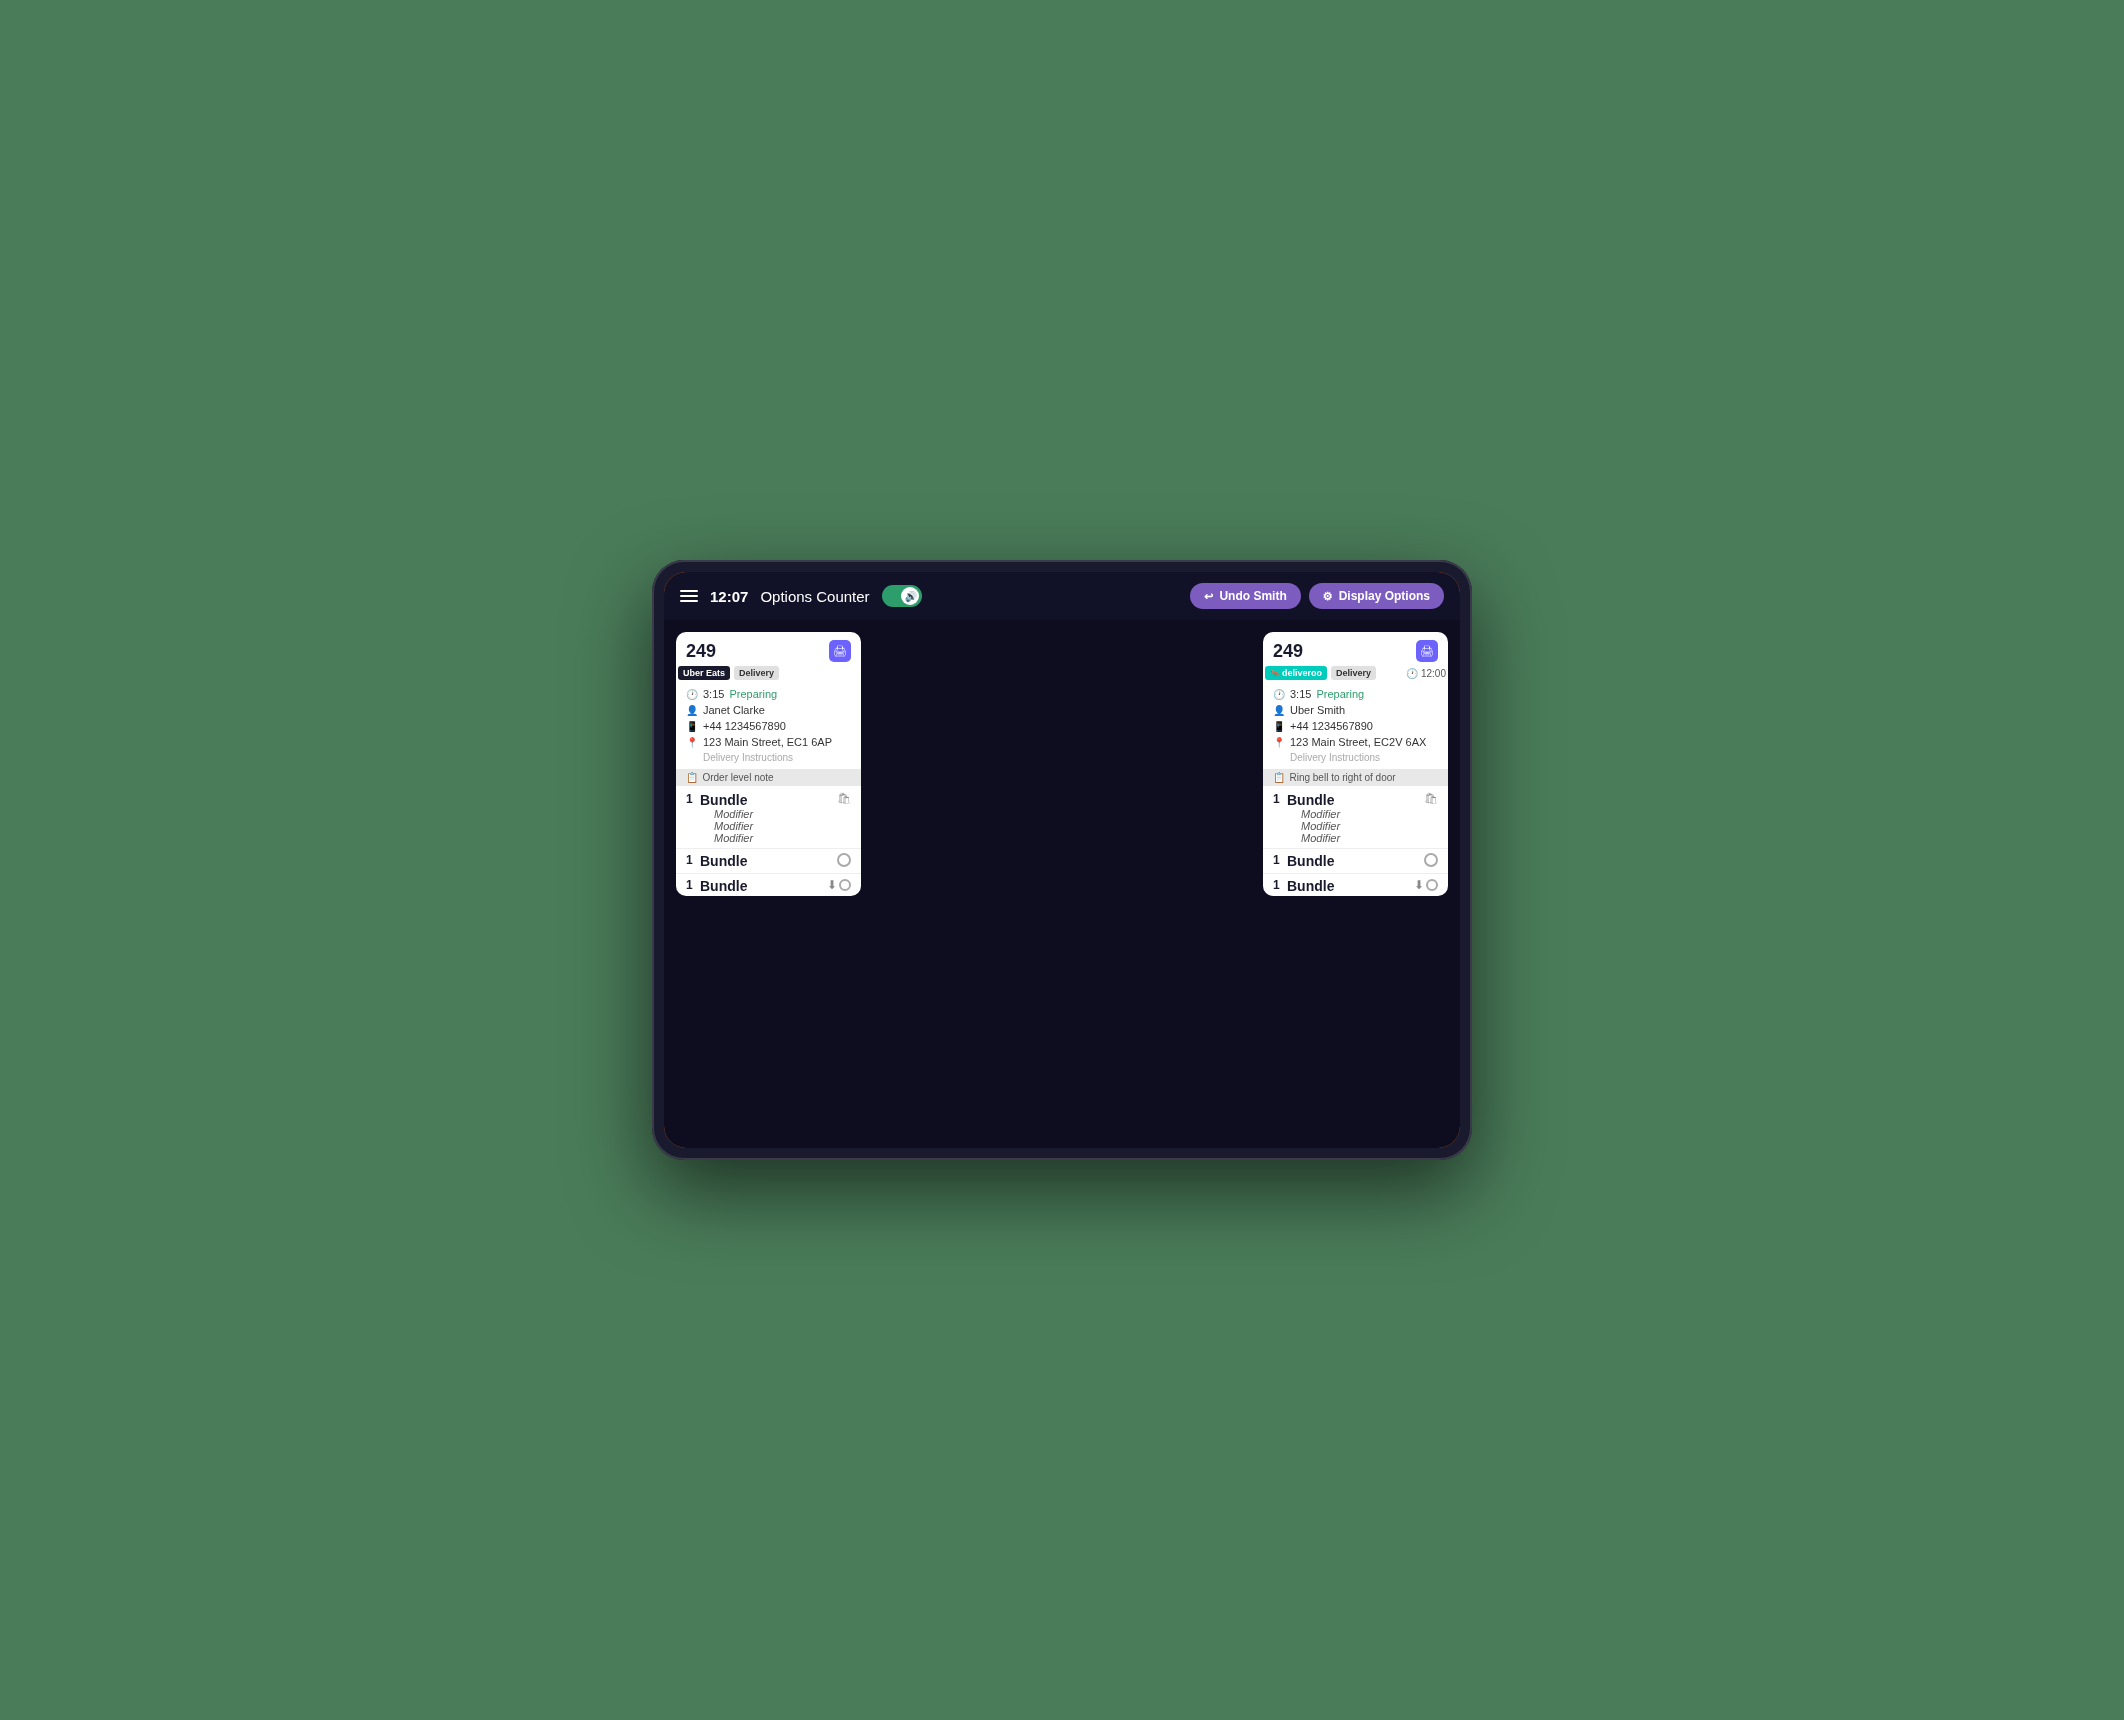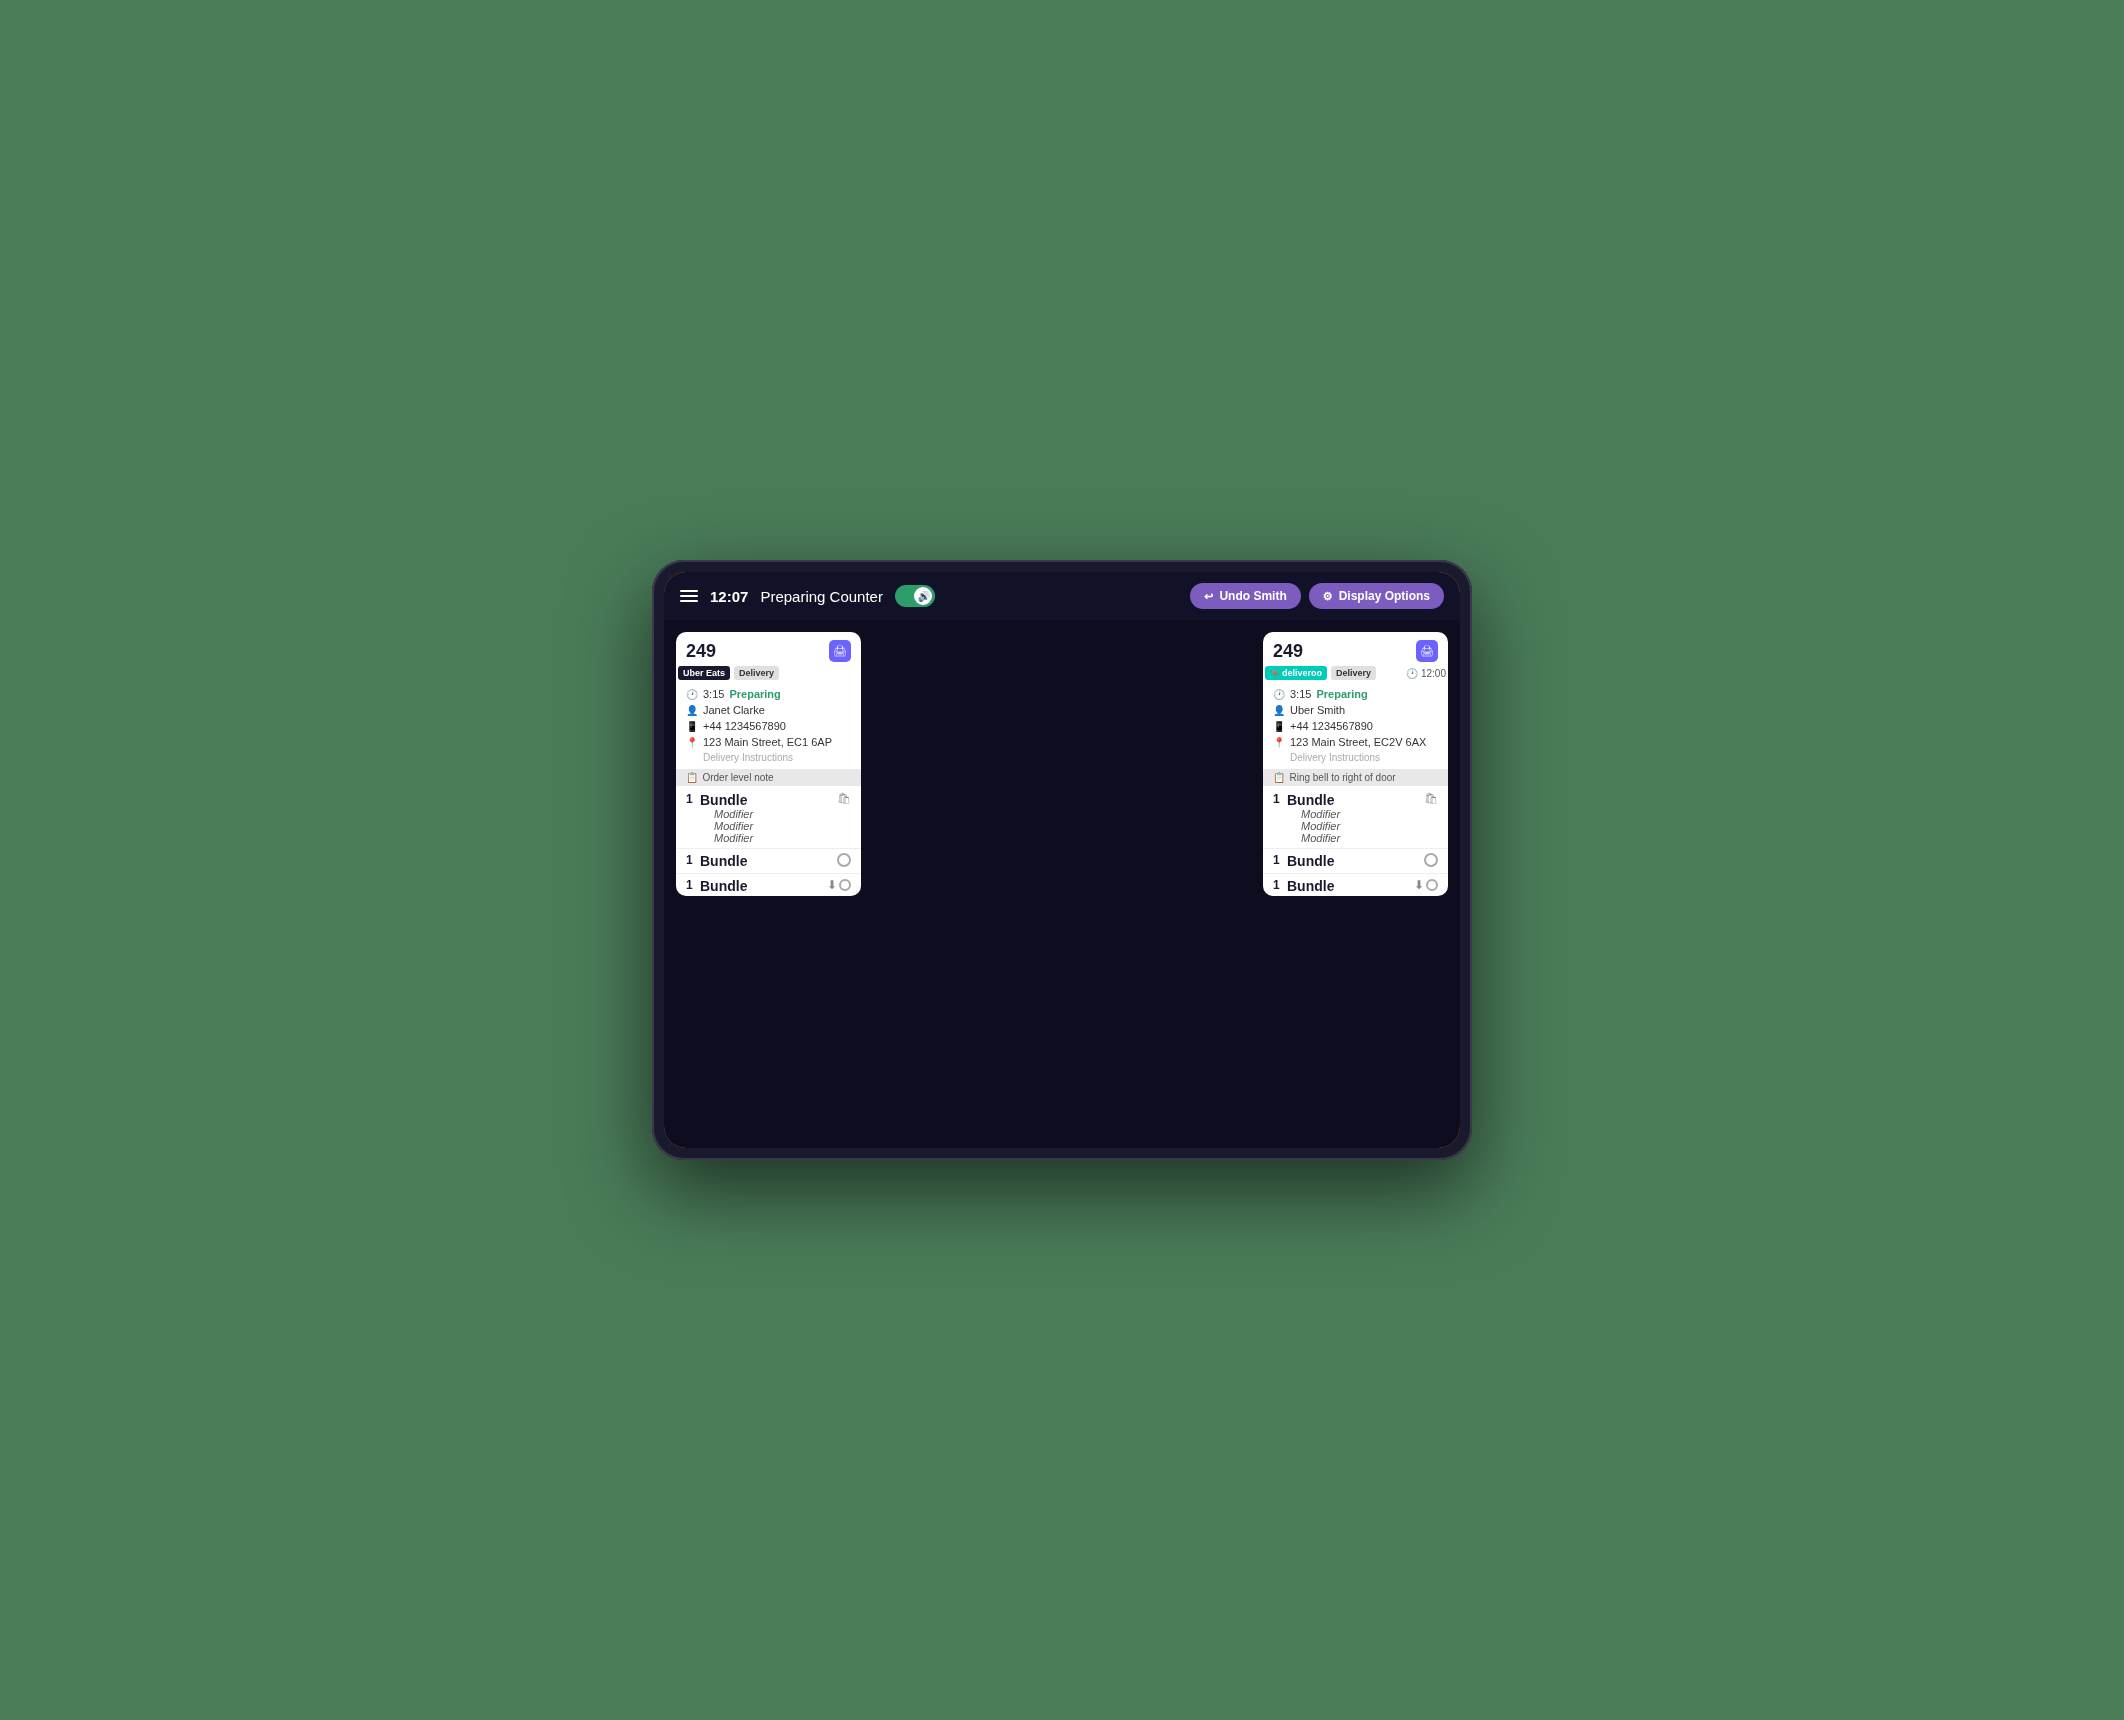--- a/index.html
+++ b/index.html
@@ -214,21 +214,21 @@
       font-size: 11px;
       color: #333;
     }
     .info-icon {
       width: 12px;
       text-align: center;
       color: #888;
       font-size: 10px;
     }
     .status-preparing {
-      font-weight: 700;
+      font-weight: 400;
       color: #2d9e6b;
     }
     .note-row {
       background: #e8e8e8;
       padding: 3px 10px;
       font-size: 10px;
       color: #555;
       display: flex;
       align-items: center;
       gap: 4px;
@@ -290,21 +290,21 @@
   <div class="tablet-screen">
 
     <div class="header">
       <div class="header-left">
         <div class="hamburger-icon">
           <span></span>
             <span></span>
             <span></span>
         </div>
         <span class="header-time">12:07</span>
-        <span class="header-title">Preparing Counter</span>
+        <span class="header-title">Options Counter</span>
         <div class="toggle-sound" style="position:relative;display:flex;align-items:center;">
           <div class="toggle-knob"></div>
           <span style="position:absolute;right:5px;font-size:9px;">🔊</span>
         </div>
       </div>
       <div class="header-right">
         <button class="btn-undo-bump">
           <span style="font-size:11px;">↩</span>
           <span>Undo Smith</span>
         </button>

